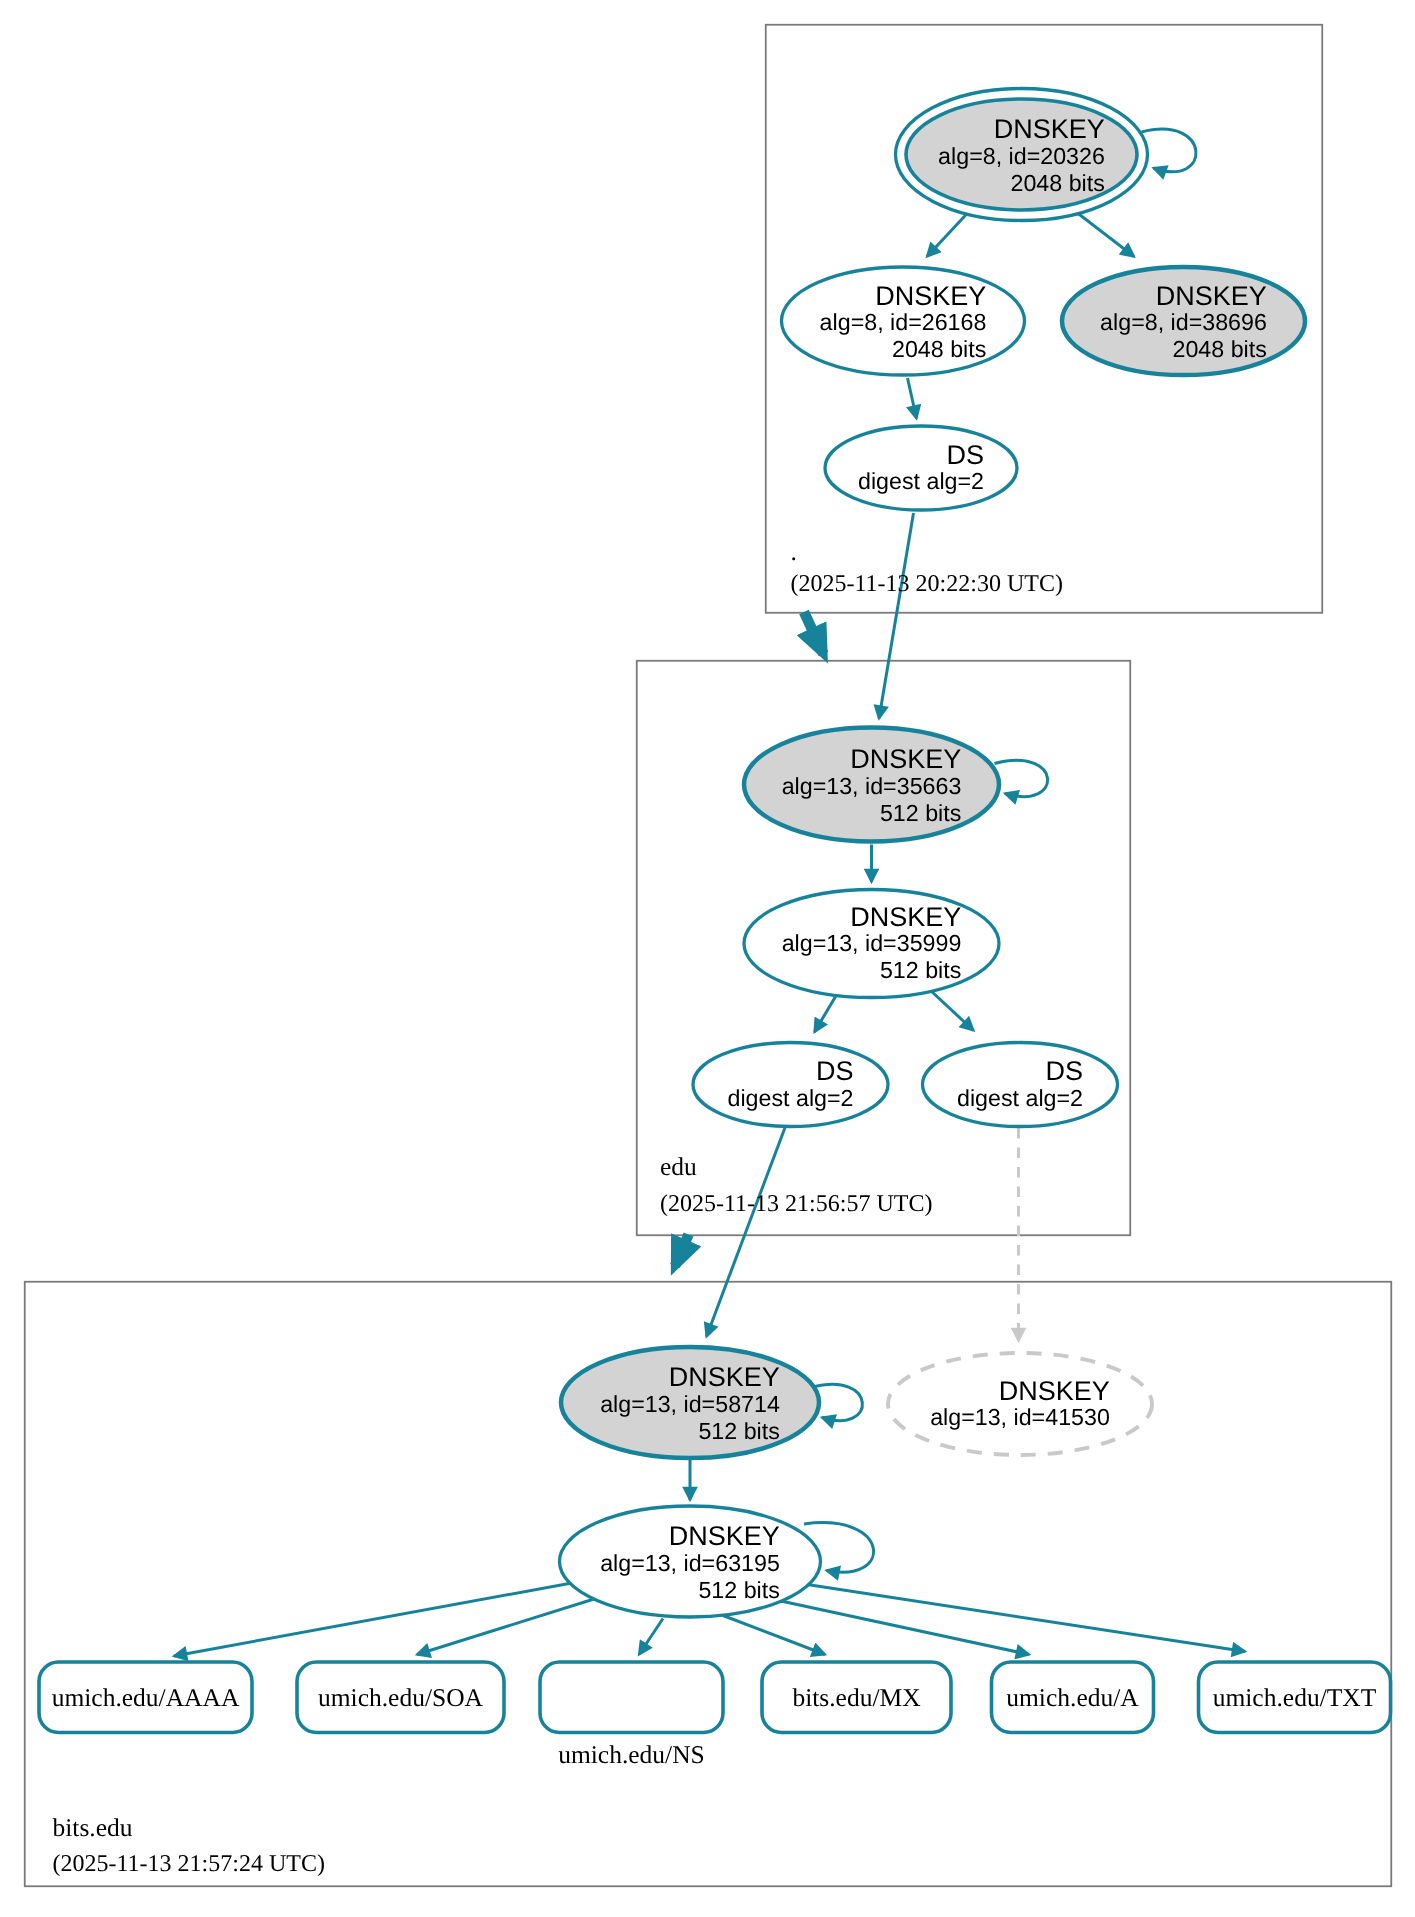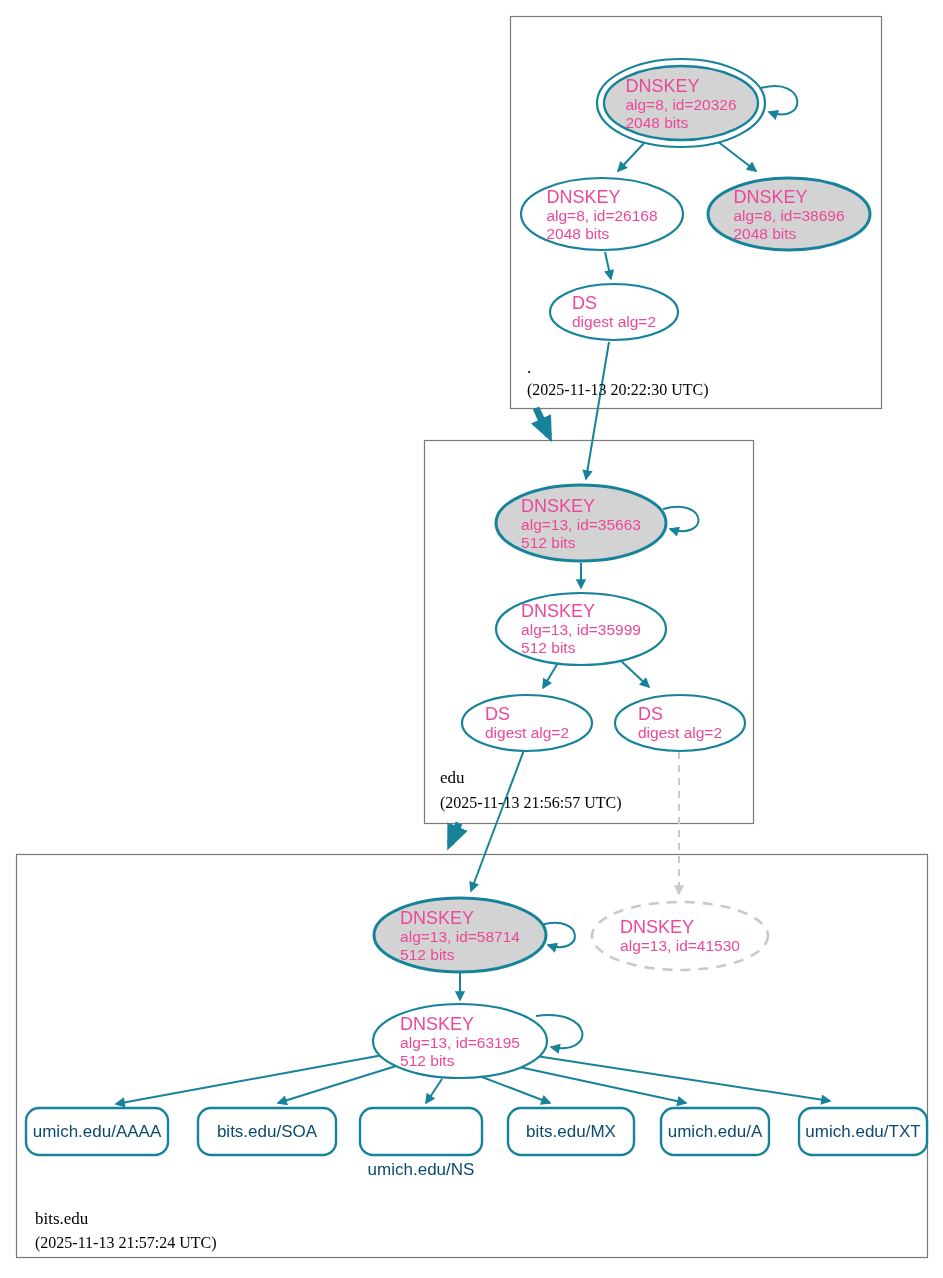--- a/index.html
+++ b/index.html
@@ -15,28 +15,28 @@
   .edge-missing{stroke:var(--missing,#c9c9c9);stroke-width:2;fill:none;stroke-dasharray:7 6;}
   .node-w{fill:#ffffff;stroke:var(--teal,#17839a);stroke-width:2.2;}
   .node-g{fill:var(--keyfill,#d3d3d3);stroke:var(--teal,#17839a);stroke-width:3;}
   .node-inner{fill:var(--keyfill,#d3d3d3);stroke:var(--teal,#17839a);stroke-width:2.4;}
   .node-miss{fill:#ffffff;stroke:var(--missing,#c9c9c9);stroke-width:2.6;stroke-dasharray:10 8;}
   .rrset{fill:#ffffff;stroke:var(--teal,#17839a);stroke-width:2.4;}
   .mk-teal{fill:var(--teal,#17839a);}
   .mk-gray{fill:var(--missing,#c9c9c9);}
   
   .nlabel{
-    position:absolute;transform:translate(-50%,-50%);text-align:left;
-    white-space:nowrap;pointer-events:none;color:#ec4899;
+    position:absolute;transform:translate(-50%,-50%);text-align:right;
+    white-space:nowrap;pointer-events:none;color:#000000;
   }
   .nlabel .t{display:block;font-family:"Liberation Sans",sans-serif;font-size:18px;line-height:20px;}
   .nlabel .p{display:block;font-family:Liberation Sans, sans-serif;font-size:15.5px;line-height:18px;}
   .rlabel{
     position:absolute;transform:translate(-50%,-50%);white-space:nowrap;pointer-events:none;
-    font-family:Liberation Sans, sans-serif;font-size:17px;color:#0c4a6e;
+    font-family:Liberation Serif, serif;font-size:17px;color:#000000;
   }
   .zlabel{
     position:absolute;white-space:nowrap;pointer-events:none;
     font-family:"Liberation Serif",serif;font-size:17px;color:#000;
   }
   .ztime{
     position:absolute;white-space:nowrap;pointer-events:none;
     font-family:"Liberation Serif",serif;font-size:16px;color:#000000;
   }
 </style>
@@ -160,21 +160,21 @@
     <span class="t">DNSKEY</span>
     <span class="p">alg=13, id=41530</span>
   </div>
   <div class="nlabel" style="left:460px;top:1042px">
     <span class="t">DNSKEY</span>
     <span class="p">alg=13, id=63195</span>
     <span class="p">512 bits</span>
   </div>
 
   <span class="rlabel" style="left:97px;top:1132px">umich.edu/AAAA</span>
-  <span class="rlabel" style="left:267px;top:1132px">bits.edu/SOA</span>
+  <span class="rlabel" style="left:267px;top:1132px">umich.edu/SOA</span>
   <span class="rlabel" style="left:421px;top:1170px">umich.edu/NS</span>
   <span class="rlabel" style="left:571px;top:1132px">bits.edu/MX</span>
   <span class="rlabel" style="left:715px;top:1132px">umich.edu/A</span>
   <span class="rlabel" style="left:863px;top:1132px">umich.edu/TXT</span>
 
   <span class="zlabel" style="left:527px;top:358px">.</span>
   <span class="ztime" style="left:527px;top:381px">(2025-11-13 20:22:30 UTC)</span>
 
   <span class="zlabel" style="left:440px;top:768px">edu</span>
   <span class="ztime" style="left:440px;top:794px">(2025-11-13 21:56:57 UTC)</span>

